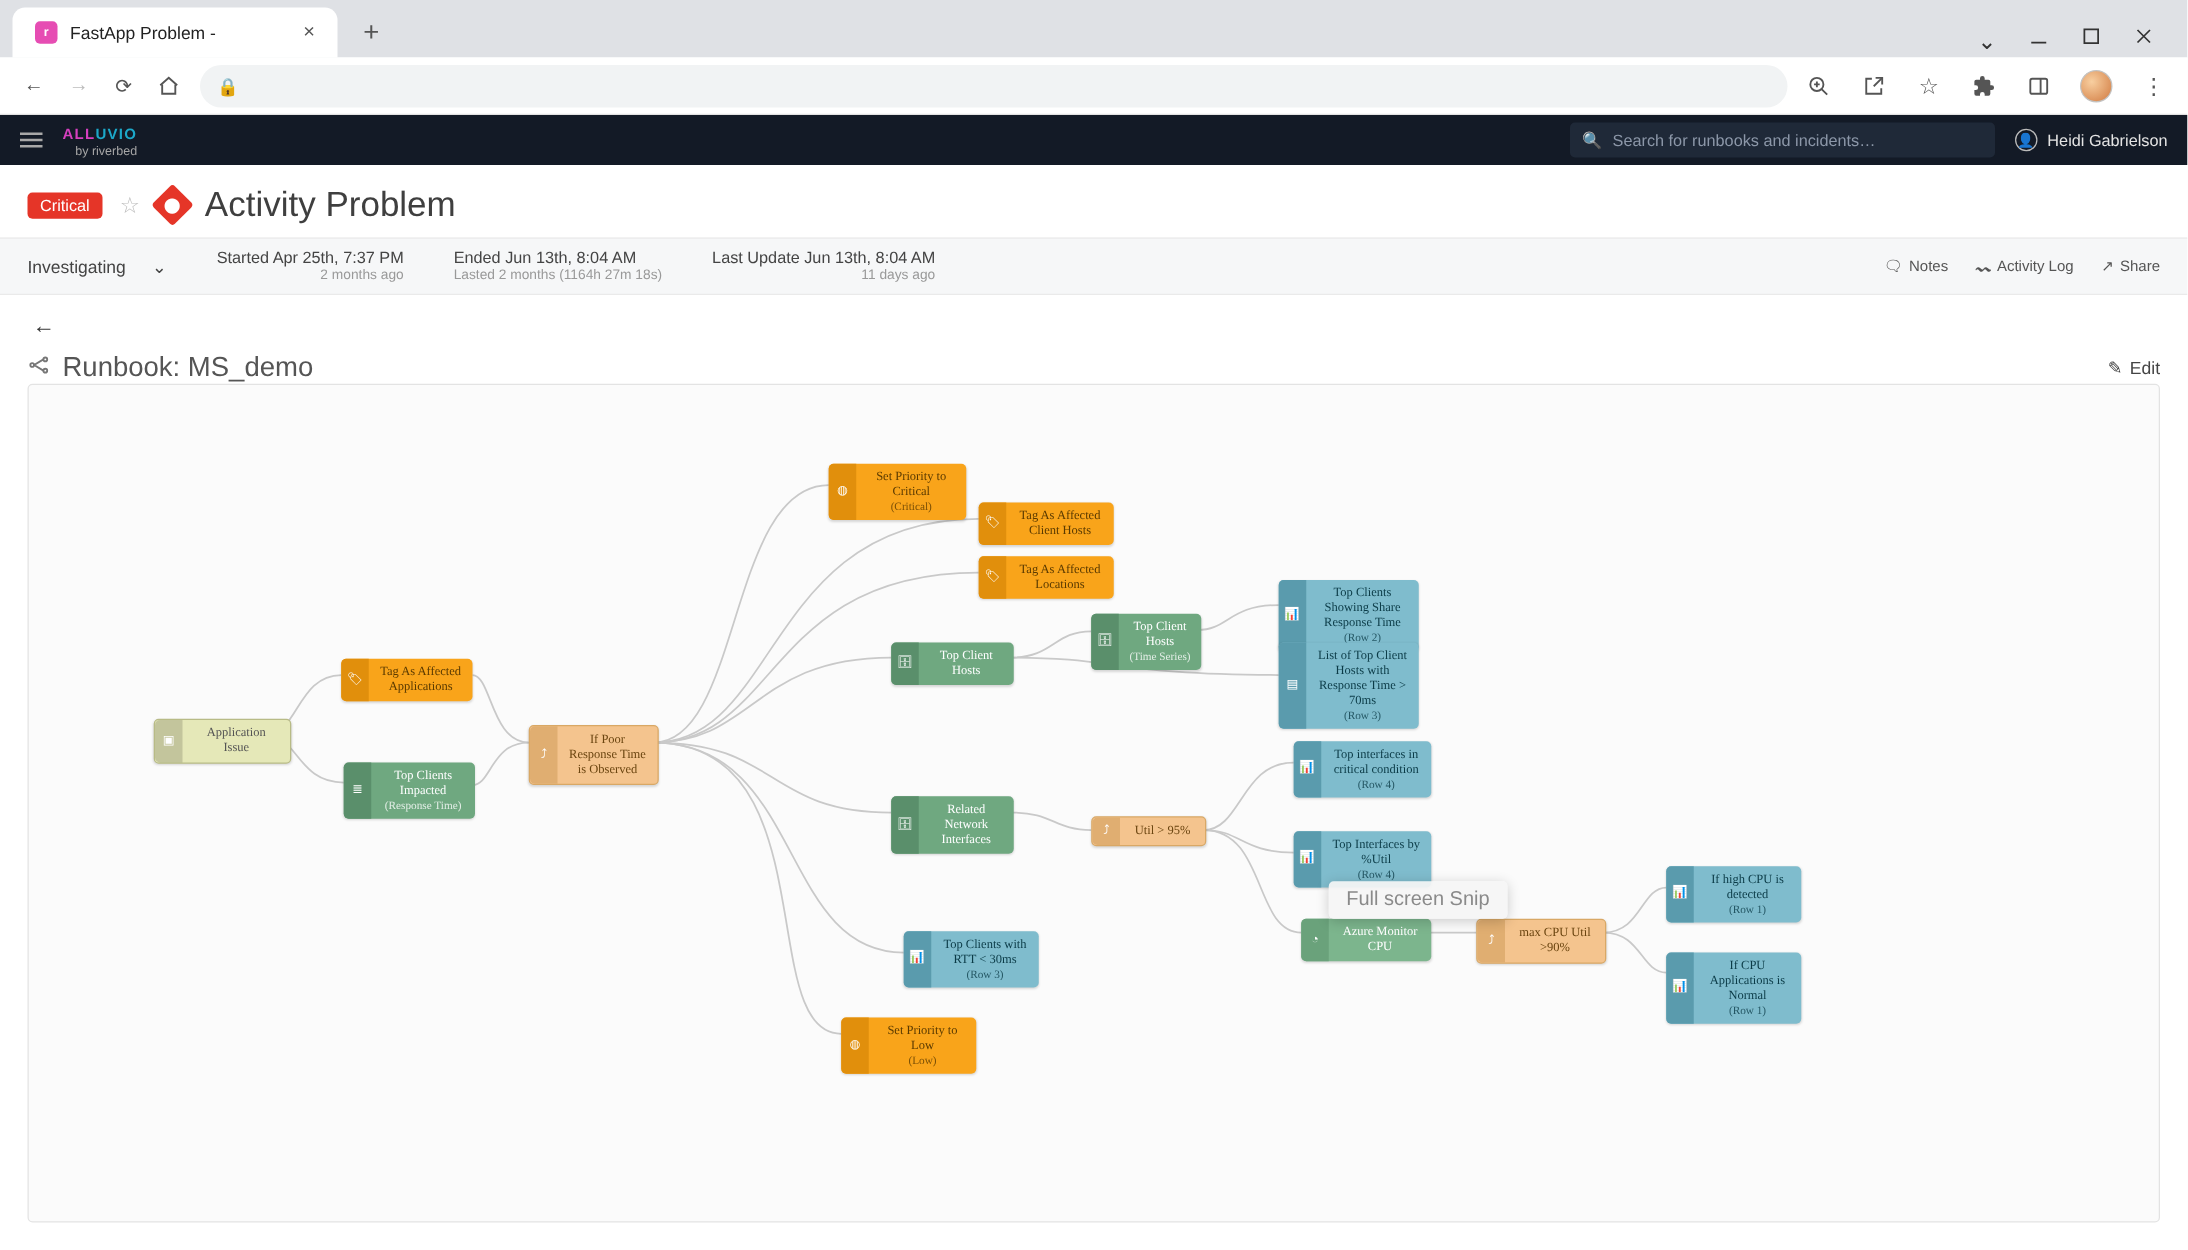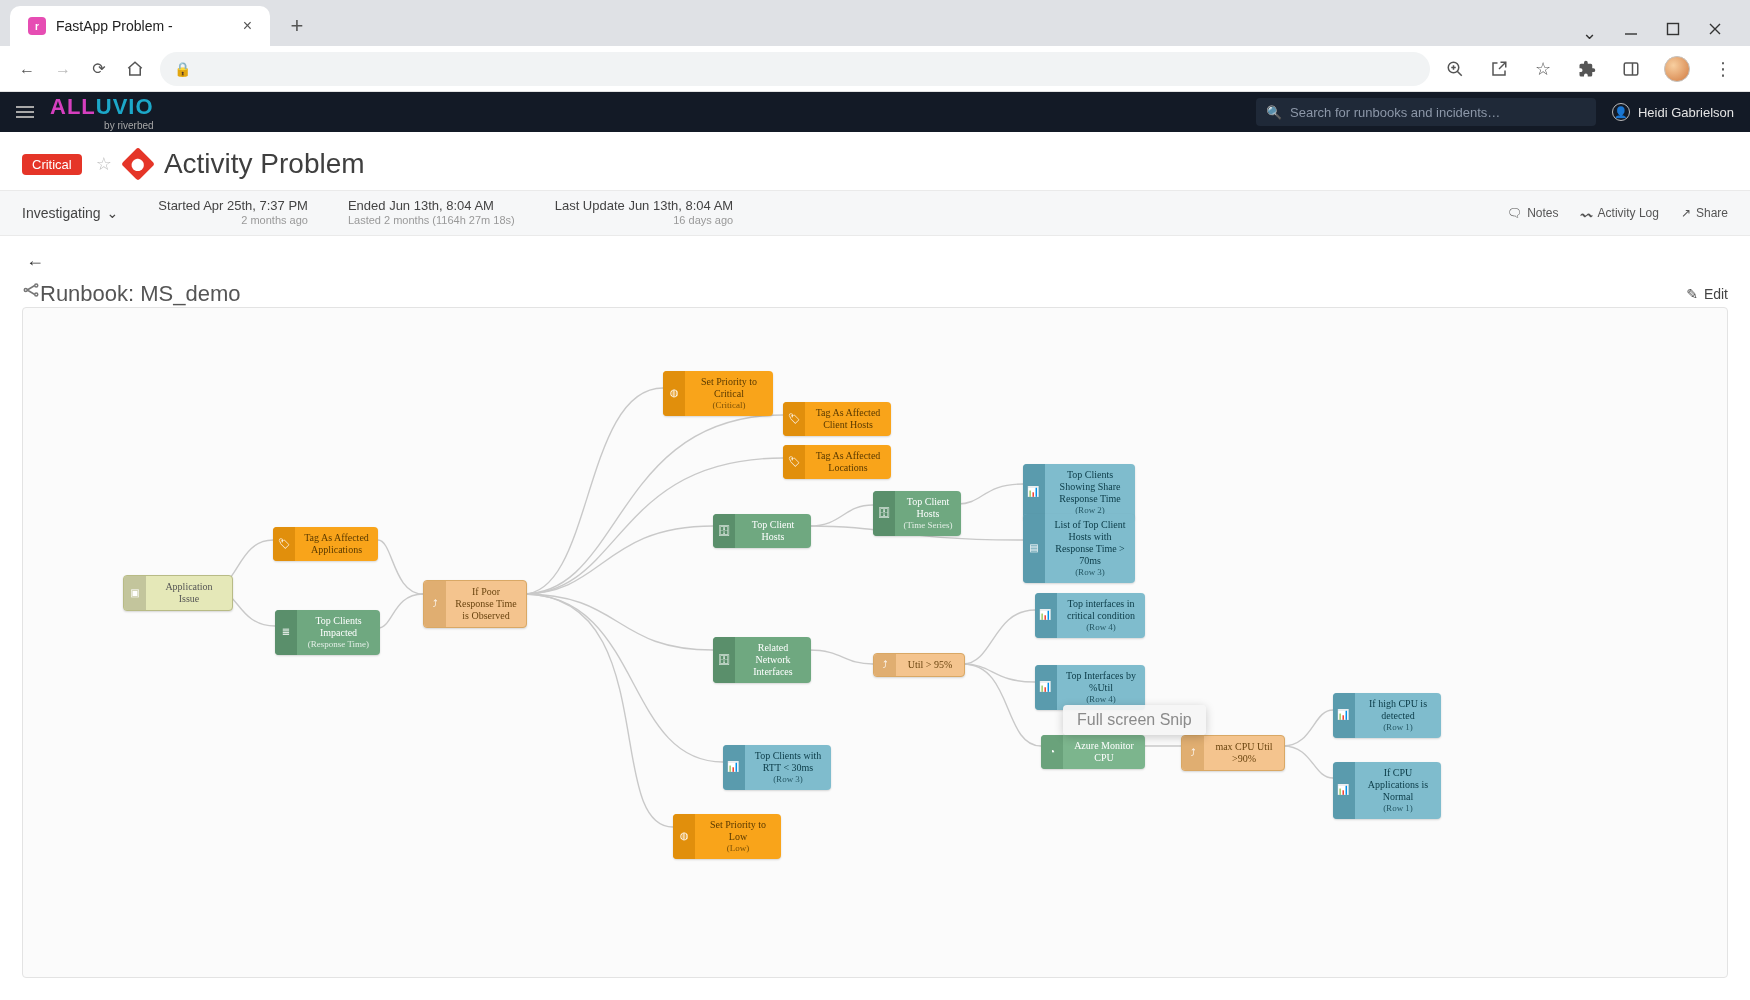--- a/index.html
+++ b/index.html
@@ -27,50 +27,50 @@
   .url-box .lock { color:#5f6368; font-size:14px; }
   .avatar        { width:26px; height:26px; border-radius:50%; background:radial-gradient(circle at 35% 35%,#f8cfa0,#d17a40);
                    background-color:#e9a15b; border:1px solid #c3c3c3; }
   .chrome-icons  { display:flex; align-items:center; gap:22px; font-size:18px; color:#555; }
 
   
   .app-top       { height:40px; background:#131a26; display:flex; align-items:center; color:#d9d9d9; padding:0 16px; gap:16px; }
   .hamburger     { width:18px; display:flex; flex-direction:column; gap:3px; }
   .hamburger span{ height:2px; background:#a8a8a8; }
   .brand         { display:flex; align-items:baseline; gap:4px; }
-  .brand-main    { font-size:22px; font-weight:600; letter-spacing:1px; }
+  .brand-main    { font-size:12px; font-weight:600; letter-spacing:1px; }
   .brand-main .pink{ color:#d63fbf; }
   .brand-main .teal{ color:#1ca8c9; }
   .brand-sub     { font-size:10px; color:#a6a6a6; margin-left:-2px; }
   .search-box    { margin-left:auto; width:340px; height:28px; background:#1f2938; border-radius:4px;
                    display:flex; align-items:center; gap:8px; padding:0 10px; color:#8c97a8; font-size:13px; }
   .user-chip     { display:flex; align-items:center; gap:8px; font-size:13px; color:#e4e4e4; }
   .user-chip .dot{ width:18px; height:18px; border:1.5px solid #bbb; border-radius:50%; display:flex; align-items:center; justify-content:center; font-size:11px; }
 
   
   .incident-head { padding:16px 22px 10px; display:flex; align-items:center; gap:14px; }
   .badge-crit    { background:#e53528; color:#fff; font-size:13px; padding:3px 10px; border-radius:4px; }
   .star          { color:#bdbdbd; font-size:18px; }
   .diamond       { width:24px; height:24px; background:#e53528; transform:rotate(45deg); display:flex; align-items:center; justify-content:center; border-radius:3px; }
   .diamond span  { transform:rotate(-45deg); color:#fff; font-size:12px; }
   .incident-title{ font-size:28px; color:#3f3f3f; font-weight:400; }
 
   .meta-row      { height:46px; background:#f6f7f8; border-top:1px solid #eaeaea; border-bottom:1px solid #eaeaea;
                    display:flex; align-items:center; padding:0 22px; gap:40px; font-size:13px; color:#444; }
   .meta-row .grp { display:flex; flex-direction:column; line-height:1.25; }
   .meta-row .sub { font-size:11px; color:#999;text-align:right; }
-  .status-sel    { display:flex; align-items:center; gap:6px; font-size:14px; }
+  .status-sel    { display:flex; align-items:center; gap:21px; font-size:14px; }
   .meta-actions  { margin-left:auto; display:flex; gap:22px; font-size:12px; color:#555; align-items:center; }
   .meta-actions .a { display:flex; align-items:center; gap:5px; }
 
   
   .runbook-wrap  { padding:8px 22px 22px; flex:1; display:flex; flex-direction:column; }
   .runbook-head  { display:flex; align-items:center; gap:12px; padding:6px 4px 10px; }
   .back-arr      { font-size:18px; color:#333; }
-  .rb-title-row  { display:flex; }
+  .rb-title-row  { display:flex; align-items:center; gap:10px; }
   .rb-title      { font-size:22px; color:#555; }
   .rb-icon svg   { width:18px; height:18px; }
   .rb-edit       { margin-left:auto; display:flex; align-items:center; gap:6px; color:#444; font-size:14px; }
   .canvas        { flex:1; border:1px solid #e3e3e3; border-radius:4px; background:#fbfbfb; position:relative; overflow:hidden; }
 
   
   .node          { position:absolute; display:flex; align-items:stretch; border-radius:4px; font-size:10px; line-height:1.2;
                    box-shadow:0 1px 2px rgba(0,0,0,.15); cursor:pointer; }
   .node .h       { width:22px; background:rgba(0,0,0,.15); display:flex; align-items:center; justify-content:center; color:#fff; border-radius:4px 0 0 4px; }
   .node .t       { padding:5px 8px; text-align:center; display:flex; flex-direction:column; justify-content:center; flex:1;font-family:Liberation Serif, serif; }
@@ -204,21 +204,21 @@
     <div class="grp">
       <span>Started Apr 25th, 7:37 PM</span>
       <span class="sub">2 months ago</span>
     </div>
     <div class="grp">
       <span>Ended Jun 13th, 8:04 AM</span>
       <span class="sub">Lasted 2 months (1164h 27m 18s)</span>
     </div>
     <div class="grp">
       <span>Last Update Jun 13th, 8:04 AM</span>
-      <span class="sub">16 days ago</span>
+      <span class="sub">11 days ago</span>
     </div>
     <div class="meta-actions">
       <div class="a">
           <span>🗨</span>
           <span>Notes</span>
         </div>
       <div class="a">
           <span>〰</span>
           <span>Activity Log</span>
         </div>

